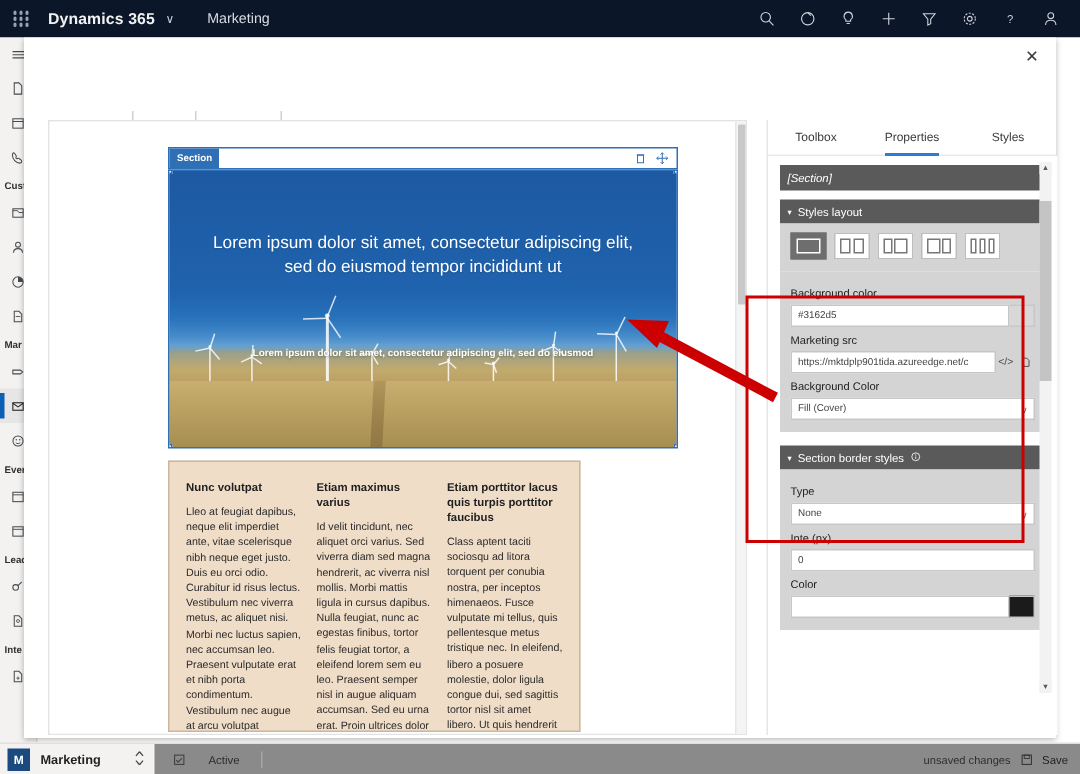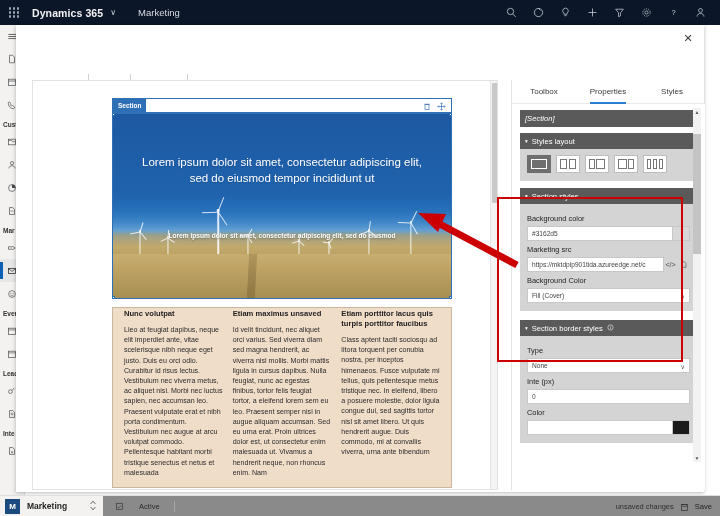--- a/index.html
+++ b/index.html
@@ -101,22 +101,22 @@
   .field::after { content:""; position:absolute; left:40%; top:0; width:8px; height:44px;
                   background: linear-gradient(to bottom, rgba(160,135,80,.6), rgba(140,115,65,.85)); transform: skewX(-3deg); }
   .turb { position: absolute; }
   .turb .mast { position: absolute; left: 50%; bottom: 0; width: 1.1px; background: rgba(255,255,255,.85); transform: translateX(-50%); }
   .turb .blade { position: absolute; left: 50%; width: 1px; background: rgba(255,255,255,.8); transform-origin: bottom center; }
   .hubdot { position:absolute; left:50%; width:2px; height:2px; background: rgba(255,255,255,.9); border-radius:50%; transform: translateX(-50%); }
   .corner-h { position: absolute; width: 5px; height: 5px; border: 1.3px solid #2f6fb5; background: #fff; }
 
   
   .cols {
-    position: absolute; left: 79px; top: 226px; width: 340px; height: 181px;
-    background: #f0ddc8; border: 1px solid #cbb79f; display: flex; padding: 1px 6px 0 6px; overflow: hidden;
+    position: absolute; left: 79px; top: 226px; width: 275px; height: 181px;
+    background: #f0ddc8; border: 1px solid #cbb79f; display: flex; padding: 12px 6px 0 6px; overflow: hidden;
   }
   .col { flex: 1; padding: 0 5px; }
   .col h3 { font-size: 7.6px; color: #1f1f1f; font-weight: bold; line-height: 10px; margin-bottom: 6px; }
   .col p { font-size: 7.1px; color: #2b2b2b; line-height: 10.2px; }
 
   
   .canvas-scroll { position: absolute; right: 0; top: 0; width: 9px; height: 410px; background: #f4f4f4; border-left: 1px solid #e6e6e6; }
   .canvas-thumb { position: absolute; left: 1px; top: 2px; width: 7px; height: 120px; background: #c8c8c8; border-radius: 1px; }
 
   
@@ -496,21 +496,21 @@
             <div class="corner-h" style="right:-3px;bottom:-3px;"></div>
           </div>
         </div>
 
         <div class="cols">
           <div class="col">
             <h3>Nunc volutpat</h3>
             <p>Lleo at feugiat dapibus, neque elit imperdiet ante, vitae scelerisque nibh neque eget justo. Duis eu orci odio. Curabitur id risus lectus. Vestibulum nec viverra metus, ac aliquet nisi. Morbi nec luctus sapien, nec accumsan leo. Praesent vulputate erat et nibh porta condimentum. Vestibulum nec augue at arcu volutpat commodo. Pellentesque habitant morbi tristique senectus et netus et malesuada</p>
           </div>
           <div class="col">
-            <h3>Etiam maximus unsaved</h3>
+            <h3>Etiam maximus varius</h3>
             <p>Id velit tincidunt, nec aliquet orci varius. Sed viverra diam sed magna hendrerit, ac viverra nisl mollis. Morbi mattis ligula in cursus dapibus. Nulla feugiat, nunc ac egestas finibus, tortor felis feugiat tortor, a eleifend lorem sem eu leo. Praesent semper nisl in augue aliquam accumsan. Sed eu urna erat. Proin ultrices dolor est, ut consectetur enim malesuada ut. Vivamus a hendrerit neque, non rhoncus enim. Nam</p>
           </div>
           <div class="col">
             <h3>Etiam porttitor lacus quis turpis porttitor faucibus</h3>
             <p>Class aptent taciti sociosqu ad litora torquent per conubia nostra, per inceptos himenaeos. Fusce vulputate mi tellus, quis pellentesque metus tristique nec. In eleifend, libero a posuere molestie, dolor ligula congue dui, sed sagittis tortor nisl sit amet libero. Ut quis hendrerit augue. Duis commodo, mi at convallis viverra, urna ante bibendum</p>
           </div>
         </div>
 
         <div class="canvas-scroll">
           <div class="canvas-thumb"></div>
@@ -551,24 +551,20 @@
                 <i style="width:40%"></i>
               </div>
             <div class="lay">
                 <i style="width:33%"></i>
                 <i style="width:33%"></i>
                 <i style="width:33%"></i>
               </div>
           </div>
         </div>
 
-        <div class="acc-head" style="margin-top:7px;">
-          <span class="caret">▾</span>
-          <span>Section styles</span>
-        </div>
         <div class="acc-body">
           <div class="fld-label">Background color</div>
           <div class="row">
             <div class="input grow">#3162d5</div>
             <div class="swatch"></div>
           </div>
 
           <div class="fld-label">Marketing src</div>
           <div class="row">
             <div class="input grow">https://mktdplp901tida.azureedge.net/c</div>

